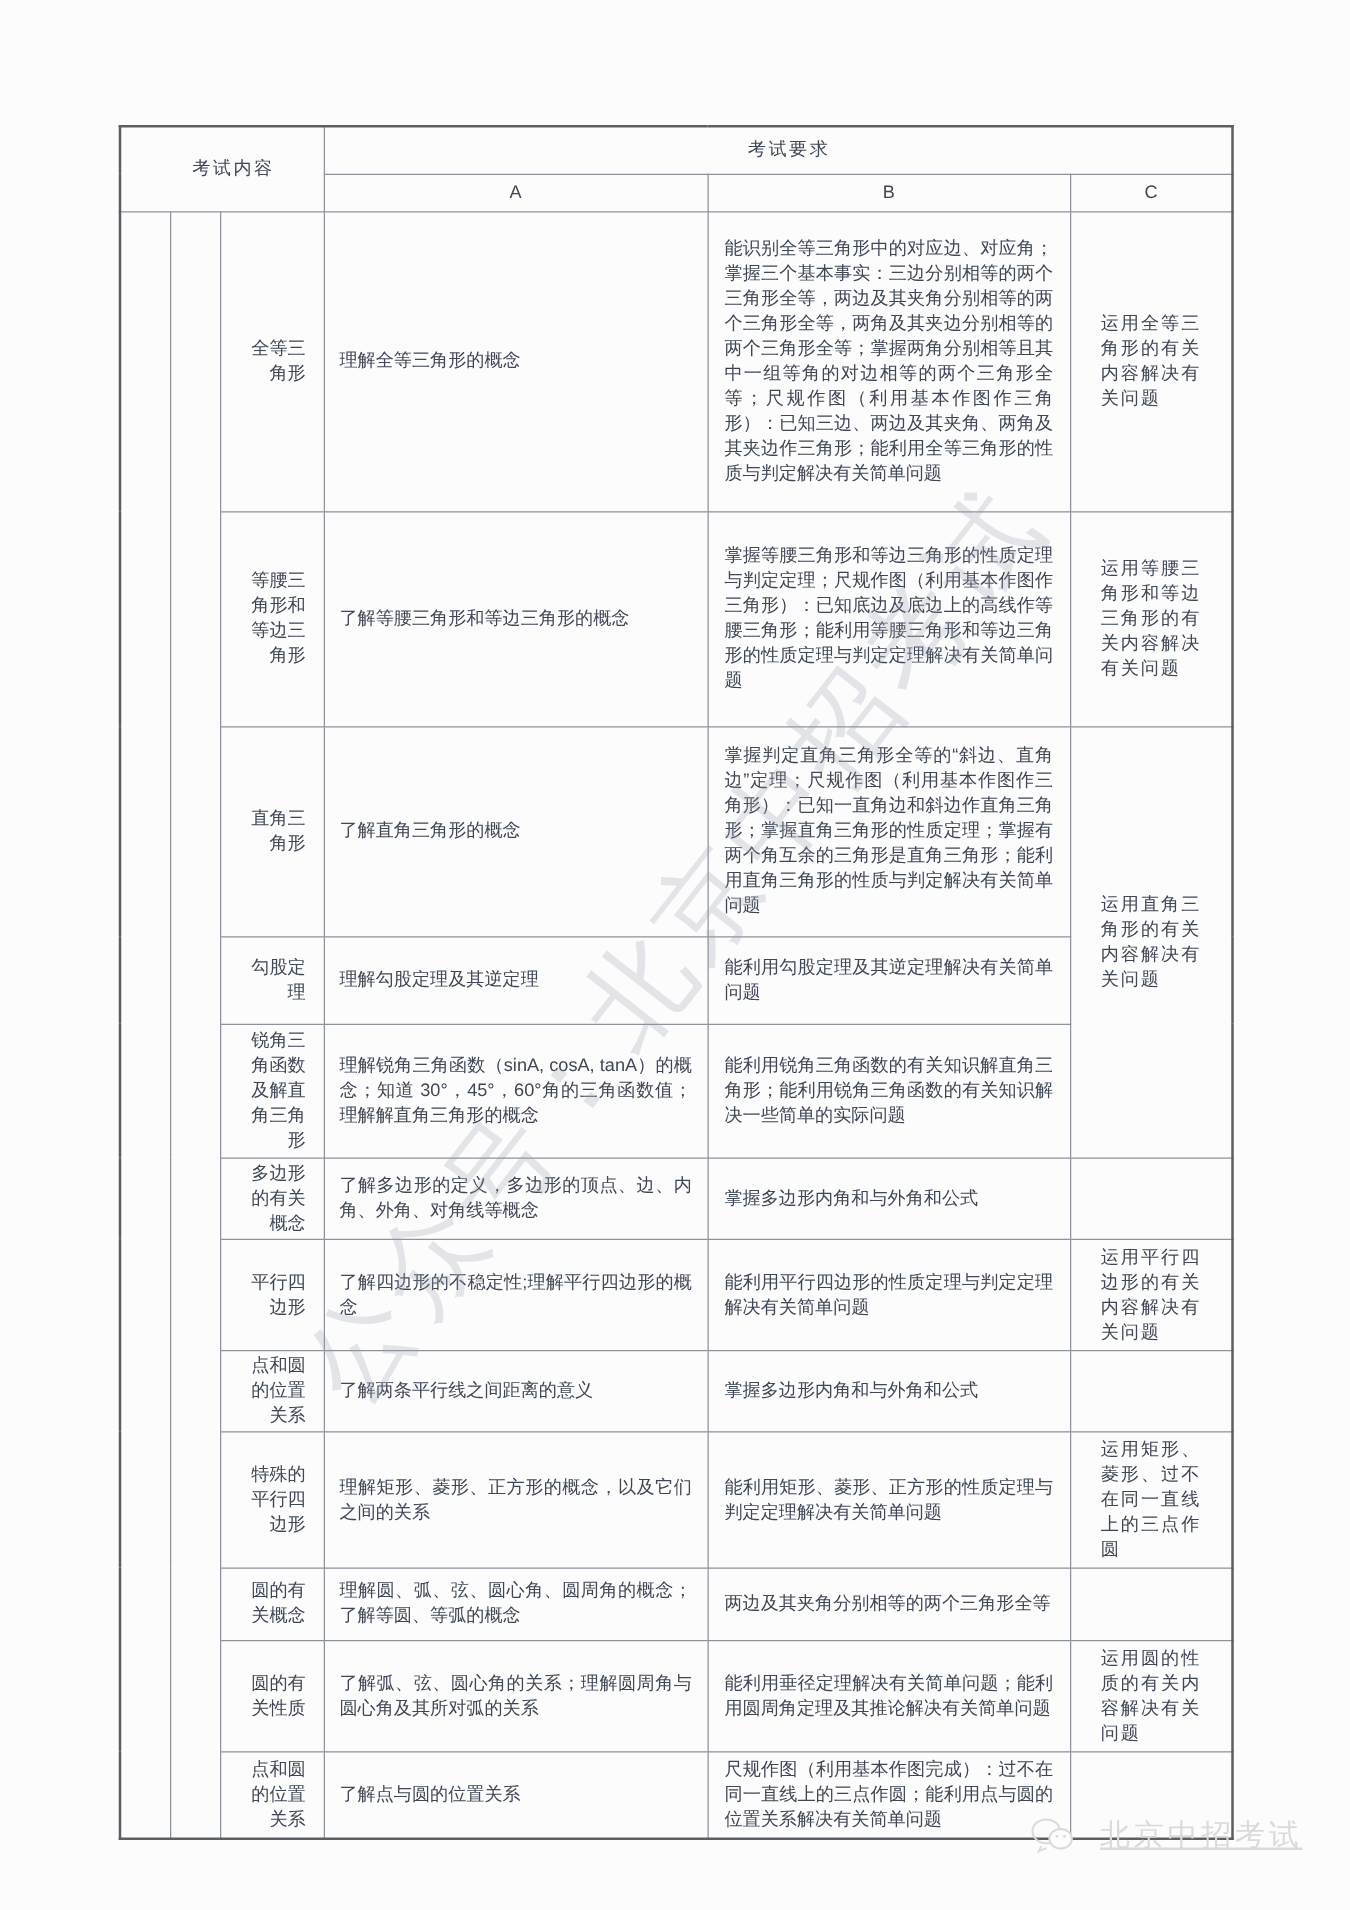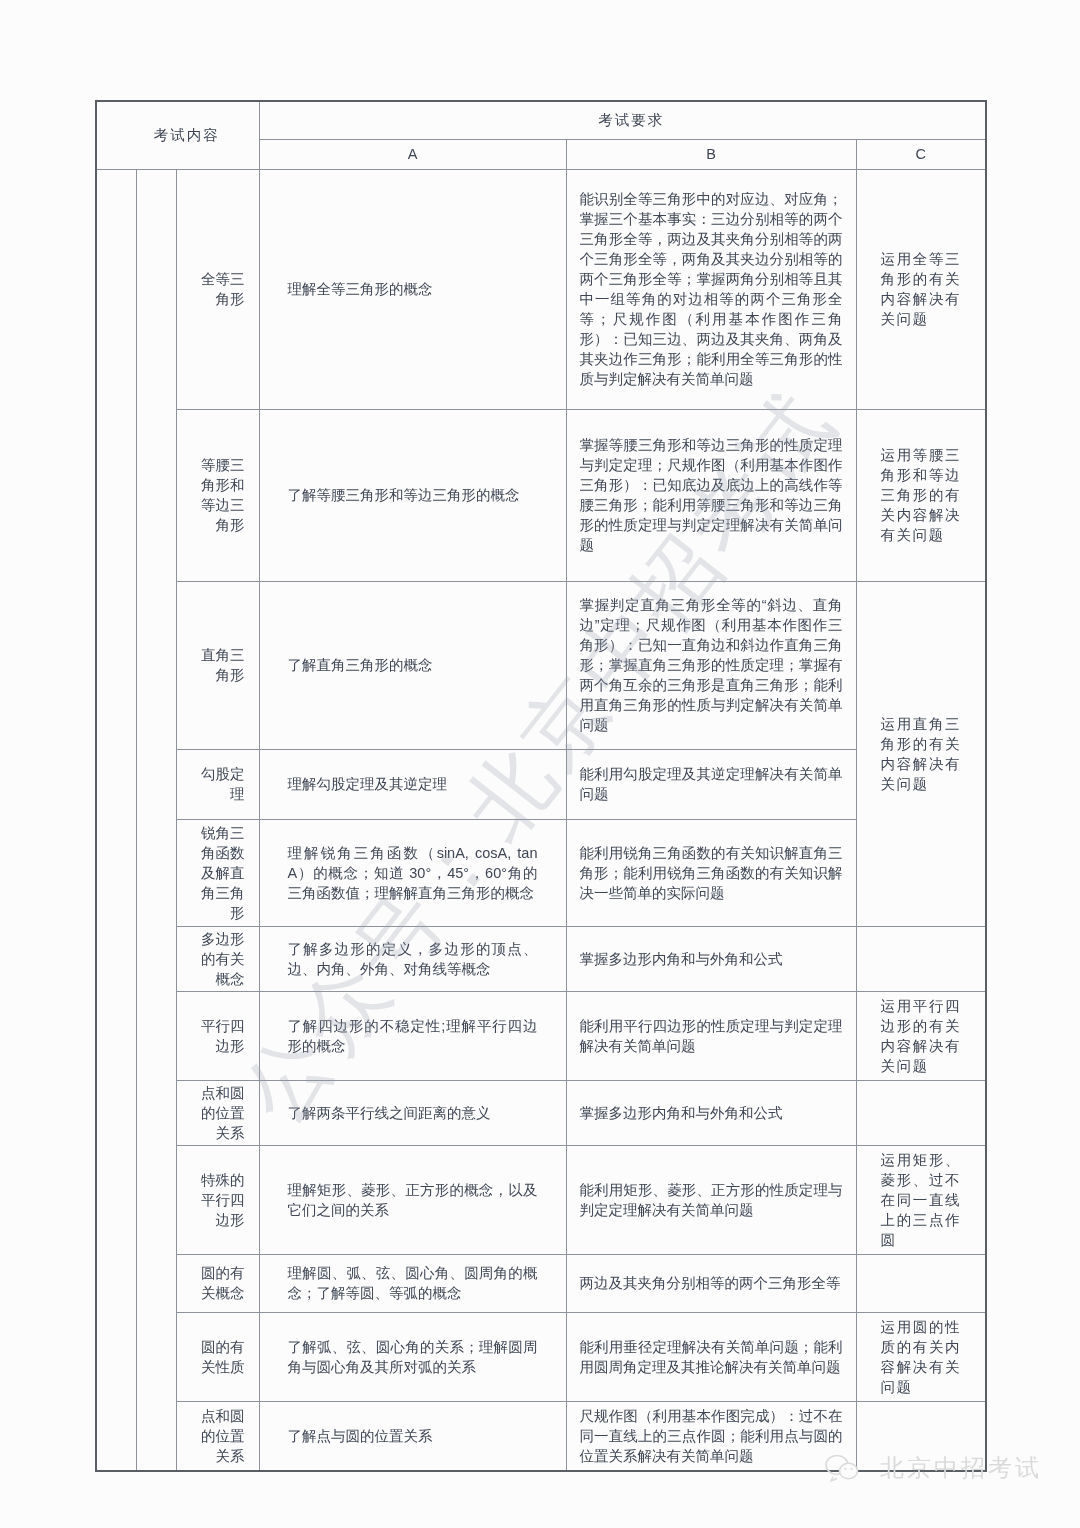--- a/index.html
+++ b/index.html
@@ -37,21 +37,21 @@
     font-size:15px;
     border-color:#6f747c;
   }
   .group-cell{background:transparent;}
   .tcol{
     text-align:right;
     padding:2px 14px;
   }
   .acol{
     text-align:justify;text-align-last:left;
-    padding:4px 28px;
+    padding:4px 12px;
     margin-left:12px;
   }
   .bcol{
     text-align:justify;text-align-last:left;
     padding:4px 13px;
   }
   .ccol{
     text-align:justify;text-align-last:left;
     padding:4px 24px;
     letter-spacing:1.5px;
@@ -68,20 +68,21 @@
     white-space:nowrap;
     pointer-events:none;
     z-index:5;
   }
   .footer-brand{
     position:absolute;
     right:38px;top:1452px;
     display:flex;align-items:center;gap:20px;
     color:#dadada;
     z-index:2;
+    text-decoration:underline;
   }
   .footer-brand .brand-text{
     font-size:24px;
     letter-spacing:3px;
     color:#dadada;
   }
   .brand-icon{display:inline-block;line-height:0;}
 </style>
 </head>
 <body>

